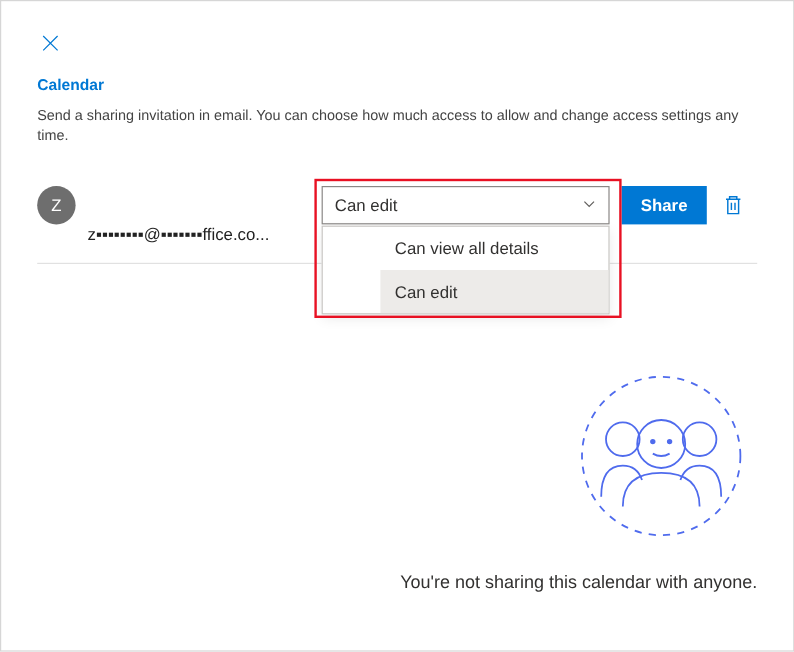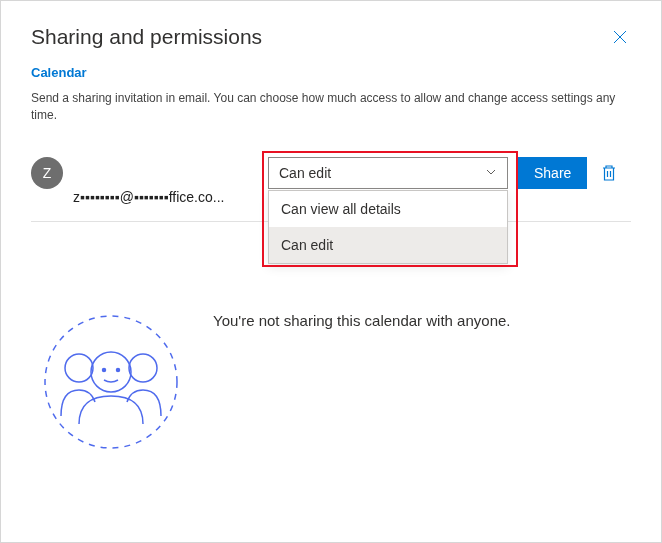--- a/index.html
+++ b/index.html
@@ -18,34 +18,33 @@
     .close-btn { color: #0078d4; cursor: pointer; font-size: 18px; width: 22px; height: 22px; display:flex; align-items:center; justify-content:center; }
     .subtitle { color: #0078d4; font-size: 13px; font-weight: 600; margin-bottom: 10px; }
     .description { font-size: 12px; color: #444; line-height: 1.45; margin-bottom: 16px; }
     .share-row { display: flex; align-items: center; gap: 10px; padding-bottom: 16px; border-bottom: 1px solid #e1e1e1; position: relative; }
     .avatar { width: 32px; height: 32px; border-radius: 50%; background: #6e6e6e; color: #fff; display:flex; align-items:center; justify-content:center; font-size:14px; flex-shrink:0; }
     .email { font-size: 14px; color: #222; width: 185px; flex-shrink:0; overflow:hidden; white-space:nowrap;margin-top:48px; }
     .perm-area { position: relative; flex-shrink:0; }
     .highlight-box { position: absolute; border: 2px solid #e81123; left: -6px; top: -6px; width: 256px; height: 116px; pointer-events: none; z-index: 5; }
     .select-btn { width: 240px; height: 32px; border: 1px solid #8a8886; background:#fff; display:flex; align-items:center; justify-content:space-between; padding: 0 10px; font-size:14px; cursor:pointer; }
     .chev { color:#555; }
-    .dropdown { position:absolute; top: 33px; left: 0; width: 240px; border: 1px solid #c8c6c4; background:#fff; box-shadow: 0 4px 10px rgba(0,0,0,0.08); z-index:4; }
+    .dropdown { position:absolute; top: 33px; left: 0; width: 240px; border: 1px solid #c8c6c4; background:#fff; box-shadow: 0 4px 10px rgba(0,0,0,0.08); z-index:4;padding-left:48px; }
     .opt { padding: 10px 12px; font-size:14px; cursor:pointer; }
     .opt.selected { background:#edebe9; }
-    .share-btn { background:#0078d4; color:#fff; border:none; height:32px; padding:0 16px; font-size:14px; font-weight:400; cursor:pointer; flex-shrink:0; }
+    .share-btn { background:#0078d4; color:#fff; border:none; height:32px; padding:0 16px; font-size:14px; font-weight:700; cursor:pointer; flex-shrink:0; }
     .delete-btn { color:#0078d4; cursor:pointer; width:24px; display:flex; align-items:center; justify-content:center; flex-shrink:0; }
-    .empty-area { margin-top: 90px; display:flex; flex-direction:row; align-items:flex-start; gap: 22px; }
+    .empty-area { margin-top: 90px; display:flex; flex-direction:column; align-items:flex-end; gap: 22px; }
     .empty-text { font-size: 15px; color:#323130; }
     .illus svg { width: 160px; height: 140px; }
   </style>
 </head>
 <body>
 
 <div class="header-row">
-  <div class="title">Sharing and permissions</div>
   <div class="close-btn">
     <svg width="14" height="14" viewBox="0 0 14 14">
         <path d="M1 1 L13 13 M13 1 L1 13" stroke="#0078d4" stroke-width="1" fill="none"></path>
       </svg>
   </div>
 </div>
 
 <div class="subtitle">Calendar</div>
 <div class="description">Send a sharing invitation in email. You can choose how much access to allow and change access settings any time.</div>
 

